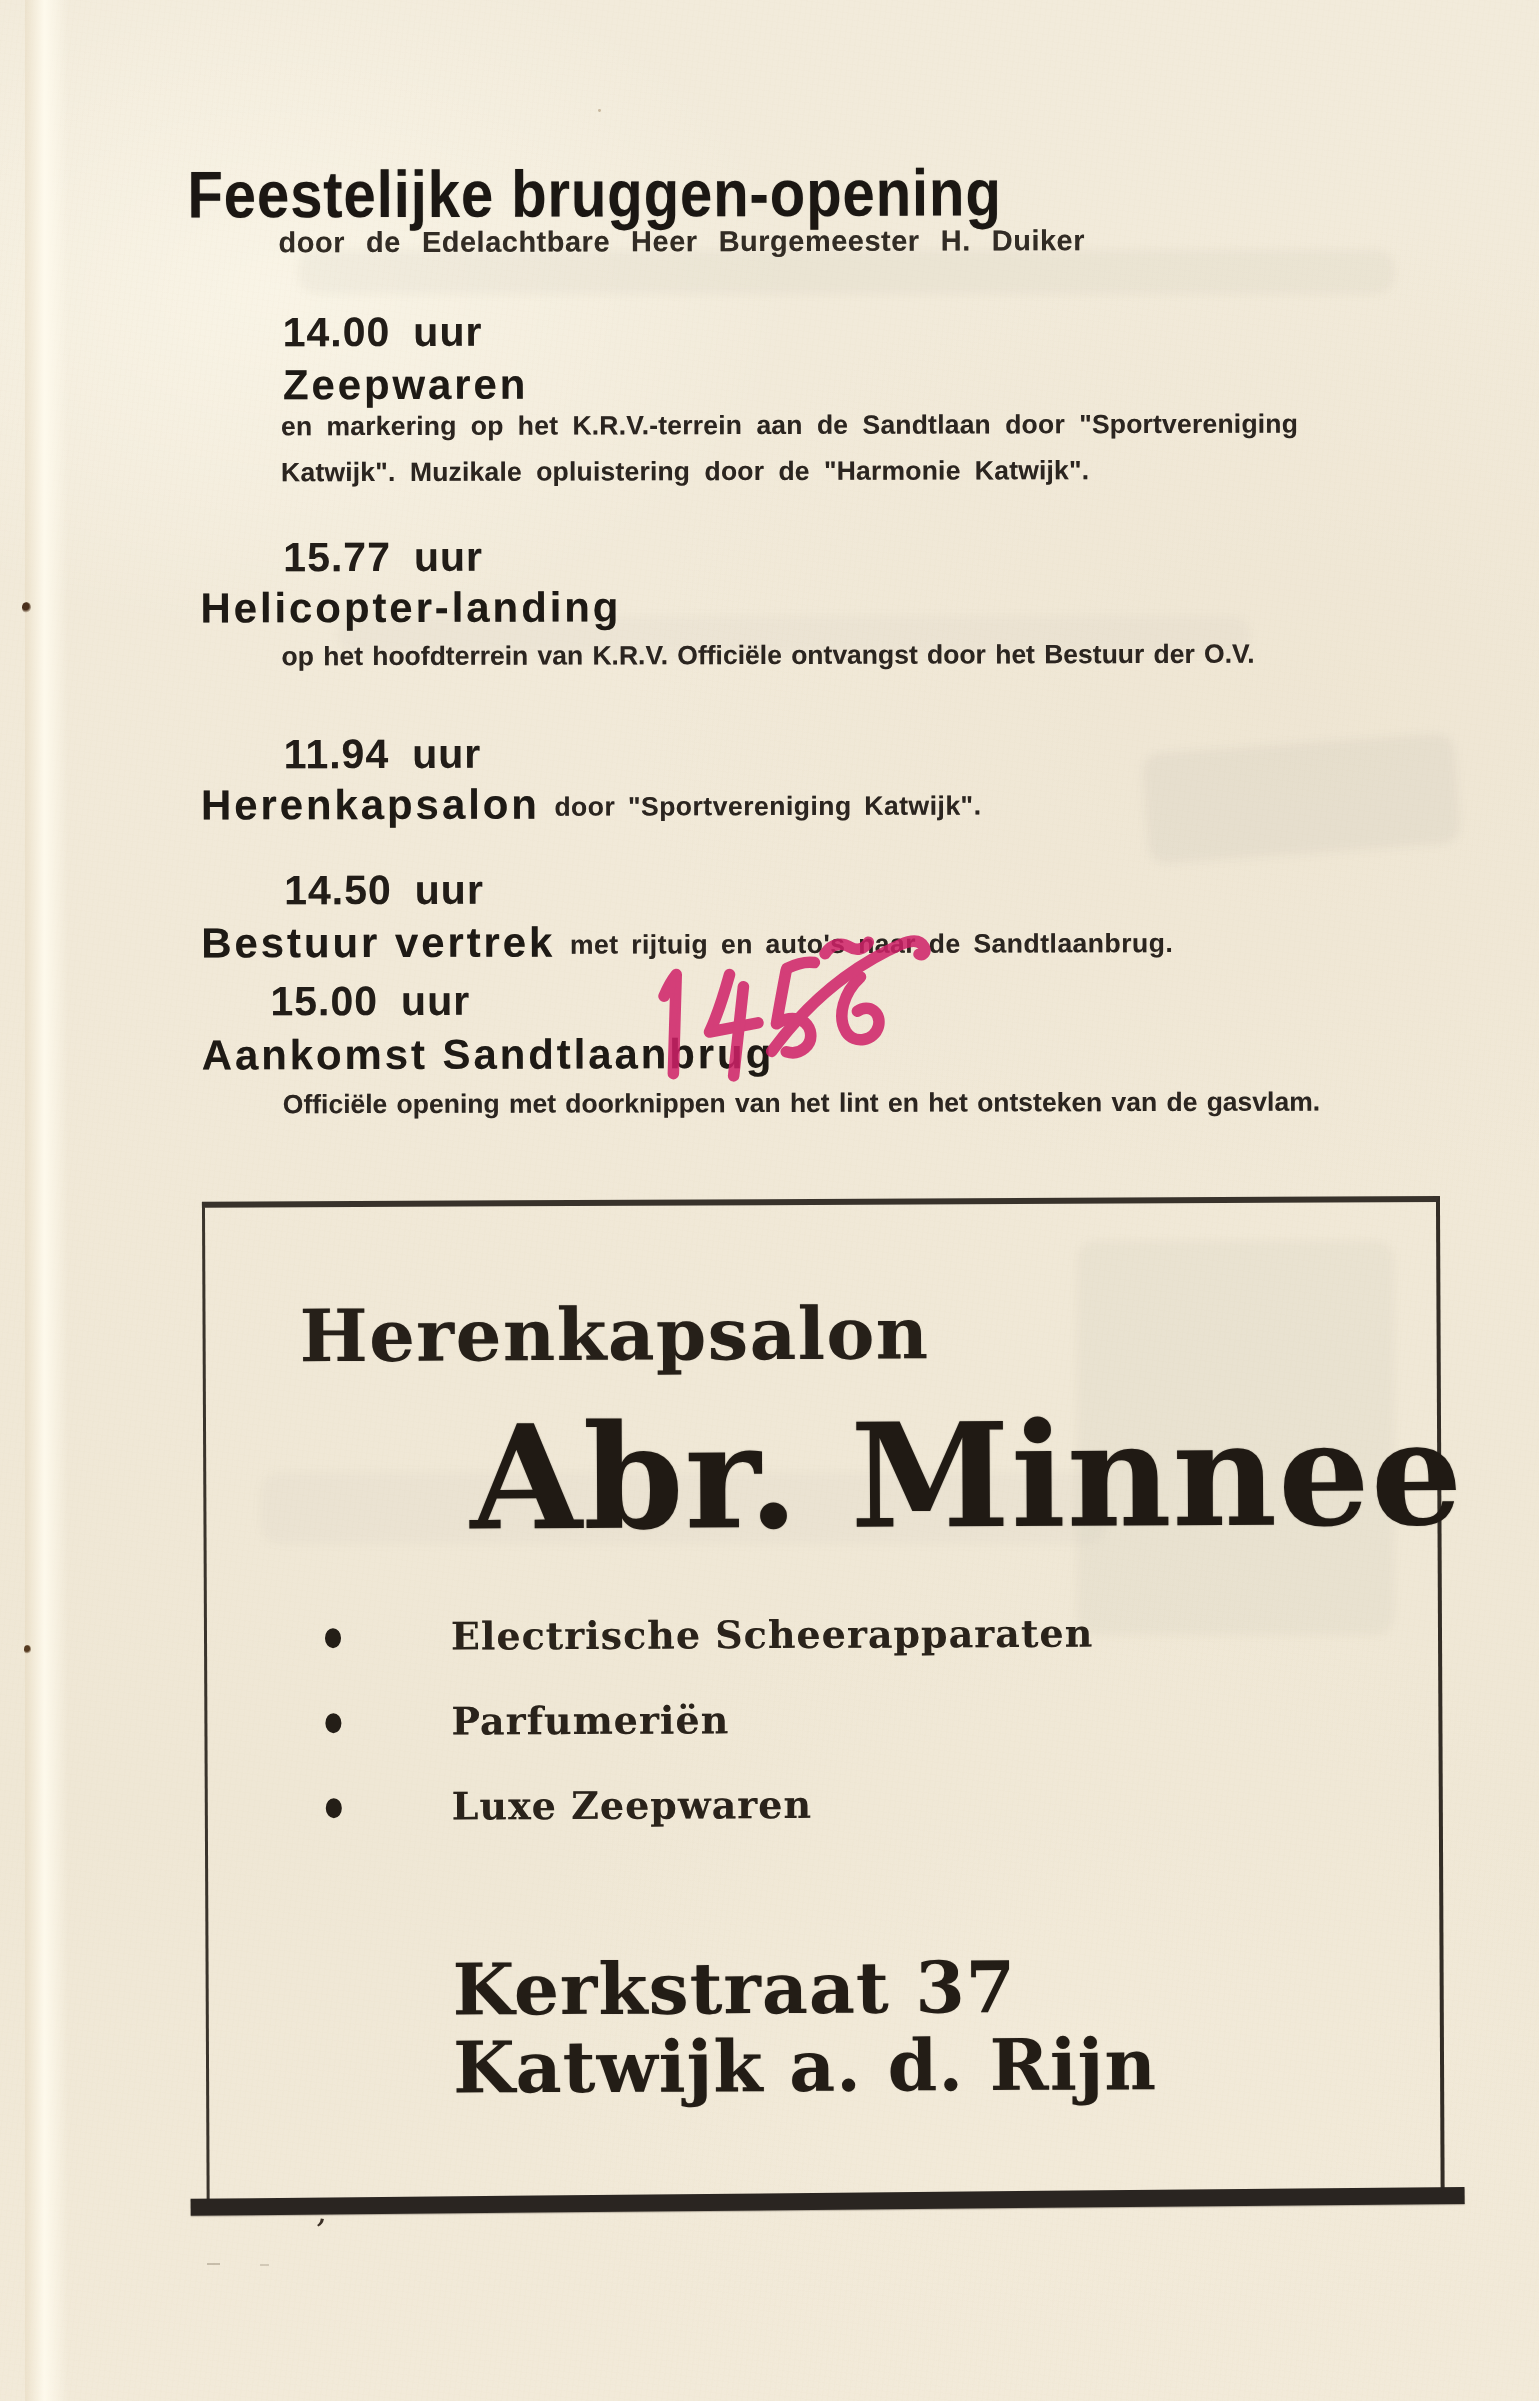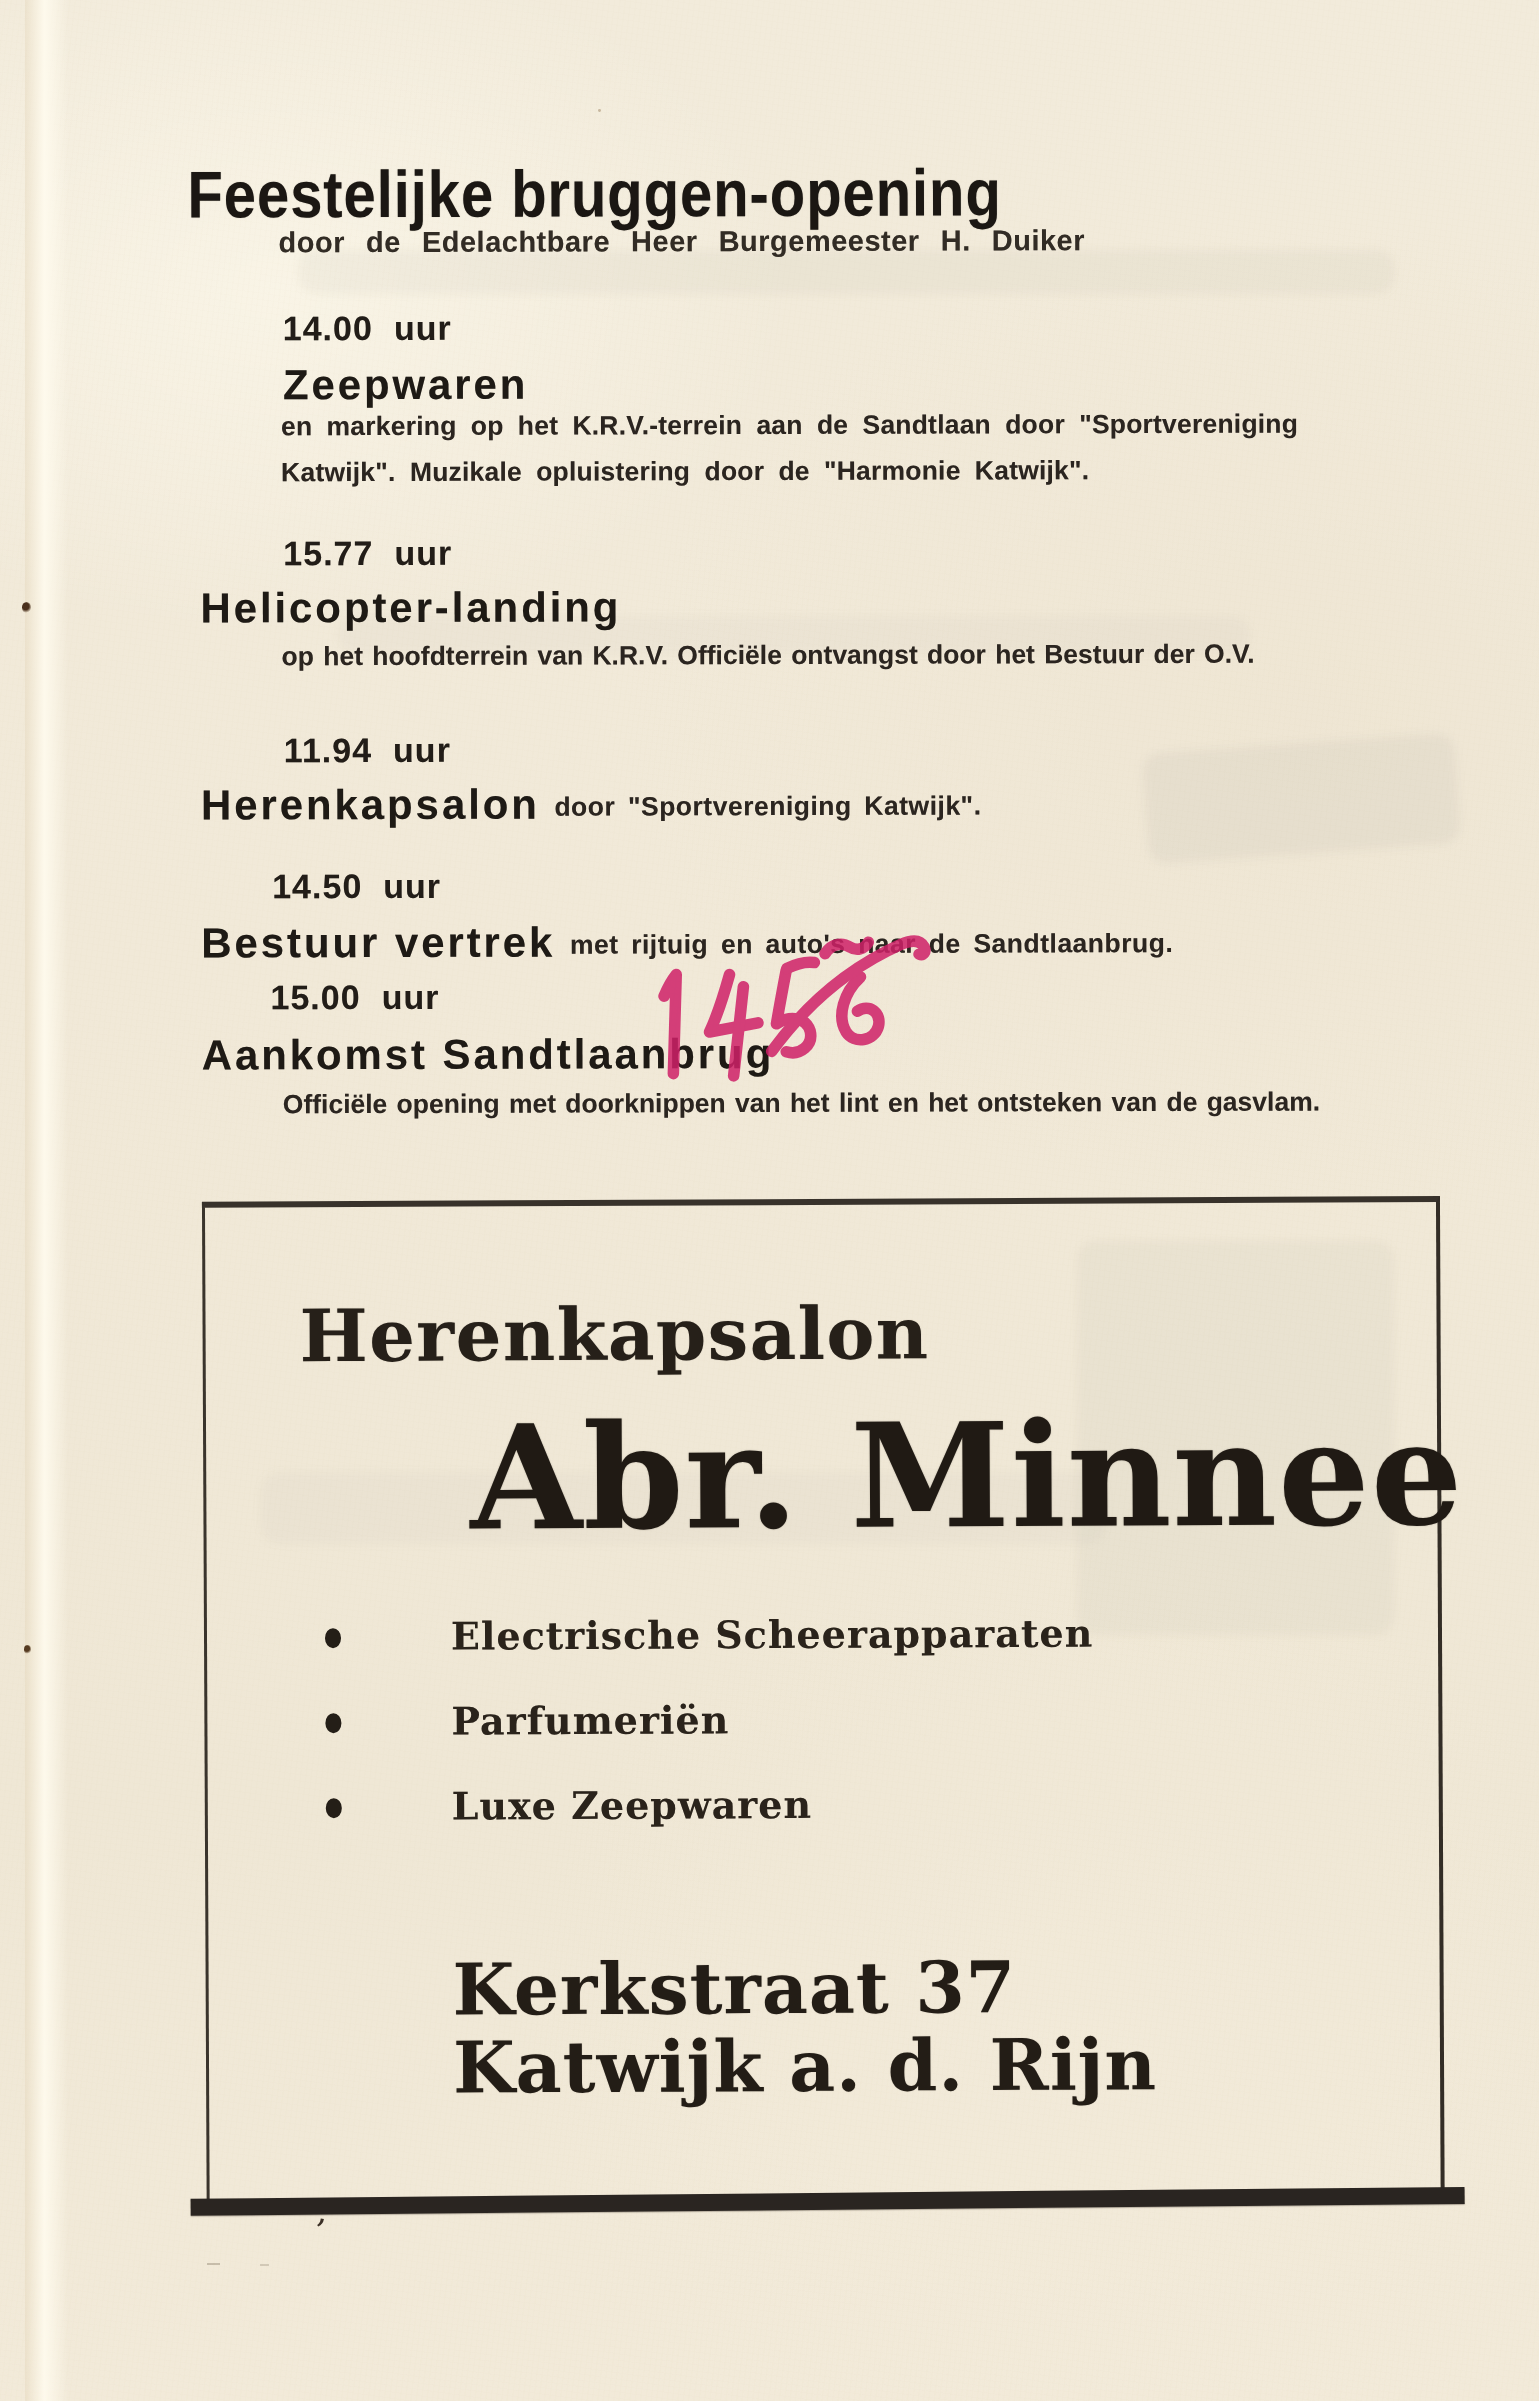--- a/index.html
+++ b/index.html
@@ -46,21 +46,21 @@
   .title{
     position:absolute;left:190px;top:155px;font-size:66px;font-weight:700;color:#1b1713;
     letter-spacing:1px;white-space:nowrap;transform:scaleX(.88);transform-origin:0 50%;
     text-shadow:0 0 1px rgba(30,22,14,.35);
   }
   .subtitle{
     position:absolute;left:281px;top:225px;font-size:29px;font-weight:700;color:#322c25;
     word-spacing:12.5px;letter-spacing:0.5px;white-space:nowrap;text-shadow:0 0 0.5px rgba(40,32,22,.3);
   }
   .time{
-    position:absolute;font-size:34px;font-weight:700;color:#221d18;letter-spacing:1px;
+    position:absolute;font-size:41px;font-weight:700;color:#221d18;letter-spacing:1px;
     word-spacing:10.6px;white-space:nowrap;text-shadow:0 0 0.5px rgba(30,22,14,.35);
   }
   .heading{
     position:absolute;font-size:42px;font-weight:700;color:#1e1a15;letter-spacing:2.9px;
     white-space:nowrap;text-shadow:0 0 0.5px rgba(30,22,14,.35);
   }
   .heading .tail{
     font-size:26.5px;font-weight:700;letter-spacing:0.5px;word-spacing:4.8px;color:#2b2520;vertical-align:2.9px;
   }
   .bodyline{
@@ -139,21 +139,21 @@
   <div class="bodyline" style="left:283px;top:410px;">en markering op het K.R.V.-terrein aan de Sandtlaan door "Sportvereniging</div>
   <div class="bodyline" style="left:283px;top:456px;">Katwijk". Muzikale opluistering door de "Harmonie Katwijk".</div>
 
   <div class="time" style="left:285px;top:533px;">15.77 uur</div>
   <div class="heading" style="left:202px;top:583px;">Helicopter-landing</div>
   <div class="bodyline tight" style="left:283px;top:640px;">op het hoofdterrein van K.R.V. Officiële ontvangst door het Bestuur der O.V.</div>
 
   <div class="time" style="left:285px;top:730px;">11.94 uur</div>
   <div class="heading" style="left:202px;top:780px;"><span>Herenkapsalon</span> <span class="tail">door "Sportvereniging Katwijk".</span></div>
 
-  <div class="time" style="left:273px;top:866px;">14.50 uur</div>
+  <div class="time" style="left:285px;top:866px;">14.50 uur</div>
   <div class="heading" style="left:202px;top:918px;"><span>Bestuur vertrek</span> <span class="tail">met rijtuig en auto's naar de Sandtlaanbrug.</span></div>
 
   <div class="time" style="left:271px;top:977px;">15.00 uur</div>
   <div class="heading" style="left:202px;top:1030px;">Aankomst Sandtlaanbrug</div>
   <div class="bodyline tight" style="left:283px;top:1088px;">Officiële opening met doorknippen van het lint en het ontsteken van de gasvlam.</div>
 
   <div class="annotation">
     <span class="sr">1456</span>
     <svg viewBox="0 0 700 340" fill="none" stroke="#cf2168" stroke-width="24" stroke-linecap="round" stroke-linejoin="round" opacity="0.85">
       <path d="M110 130 C120 112 130 98 140 88 L112 292"></path>

